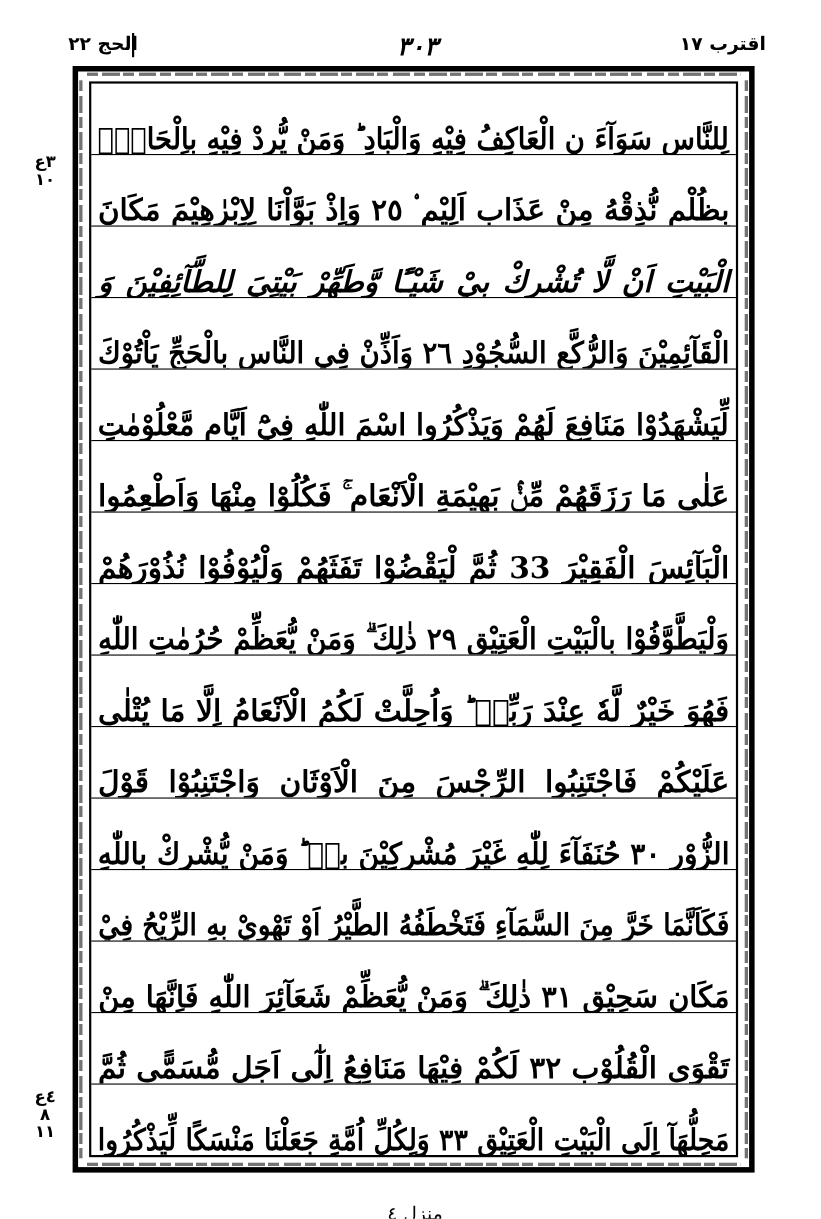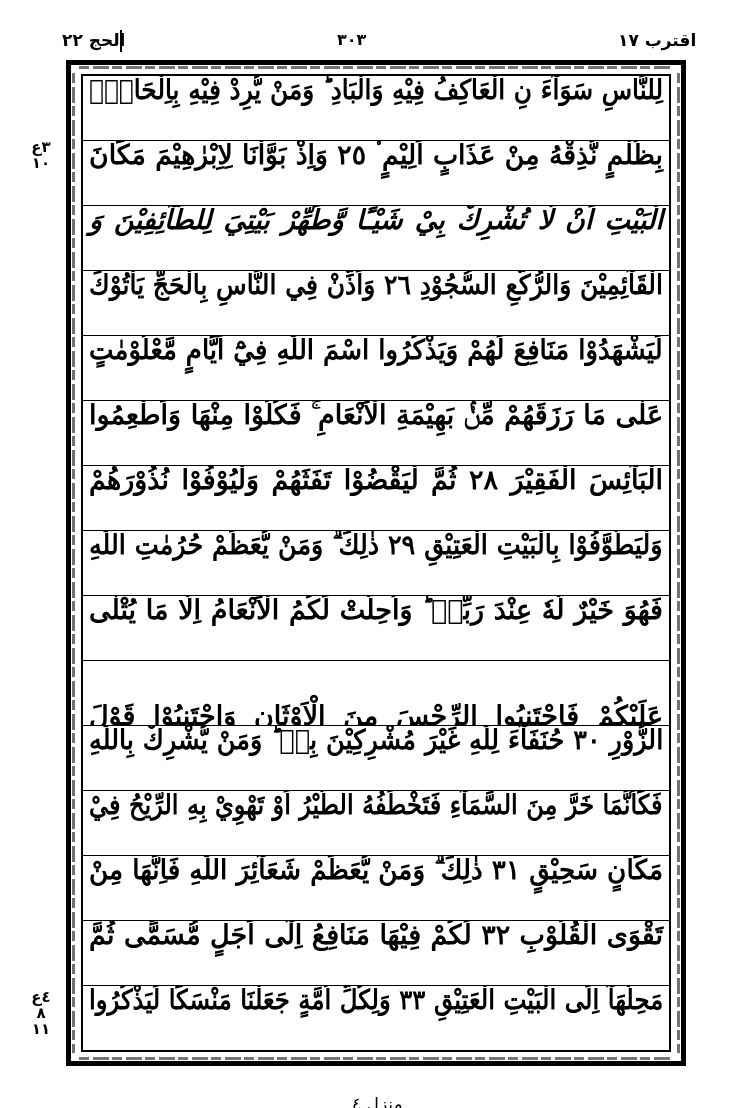--- a/index.html
+++ b/index.html
@@ -1,40 +1,40 @@
 <!DOCTYPE html>
 <html><head>
   <meta charset="utf-8">
   <style>
     html, body { margin:0; padding:0; background:#ffffff; }
     body { width:746px; height:1108px; position:relative; overflow:hidden;
            font-family:"DejaVu Sans", sans-serif; color:#000; }
     .header { position:absolute; top:0; left:0; width:746px; height:52px; }
     .hdr { position:absolute; top:30px; font-size:17px; font-weight:bold; direction:rtl; }
     .hdr-right { left:618px; }
-    .hdr-center { left:337px; font-size:16px; }
+    .hdr-center { left:361px; font-size:23px;font-style:italic; }
     .hdr-left { left:62px; }
     .hdr-rule { position:absolute; left:120px; top:30px; width:1.5px; height:22px; background:#000; }
 
     .frame { position:absolute; left:66px; top:60px; width:620px; height:1006px;
              border:5px solid #000; box-sizing:border-box; }
     .frame-orn { position:absolute; background:
         repeating-linear-gradient(90deg,#000 0 10px,#fff 10px 14px,#000 14px 30px,#fff 30px 33px);
         opacity:0.55; }
     .orn-top { left:8px; right:8px; top:1px; height:3px; }
     .orn-bottom { left:8px; right:8px; bottom:1px; height:3px; }
     .orn-left, .orn-right { top:8px; bottom:8px; width:3px; background:
         repeating-linear-gradient(180deg,#000 0 10px,#fff 10px 14px,#000 14px 30px,#fff 30px 33px); }
     .orn-left { left:1px; }
     .orn-right { right:1px; }
     .inner { position:absolute; left:10px; top:9px; right:10px; bottom:9px;
              border:2px solid #000; box-sizing:border-box; }
 
     .lines { position:absolute; left:0; top:0; right:0; bottom:0; display:flex; flex-direction:column; }
-    .line { flex:1; display:flex; align-items:flex-start; justify-content:space-between;
+    .line { flex:1; display:flex; align-items:flex-end; justify-content:space-between;
             direction:rtl; border-bottom:1.5px solid #000; padding:0 6px; box-sizing:border-box;
             font-family:"DejaVu Serif", serif; font-weight:bold; font-size:27px; line-height:1;
             white-space:nowrap; overflow:hidden; text-align-last:justify; }
     .line:last-child { border-bottom:none; }
     .line span { display:block; width:100%; text-align:justify; text-align-last:justify; }
 
     .margin-note { position:absolute; font-size:15px; font-weight:bold; text-align:center; line-height:1.05; }
     .mn-1 { left:28px; top:140px; width:26px; }
     .mn-2 { left:28px; top:990px; width:26px; }
     .footer { position:absolute; left:352px; top:1070px; font-size:17px; font-weight:normal; direction:rtl;margin-top:24px; }
@@ -71,21 +71,21 @@
       <div class="line">
           <span style="display: inline-block; width: auto; transform: scaleX(0.927302); transform-origin: right center;">الْقَآئِمِيْنَ وَالرُّكَّعِ السُّجُوْدِ ٢٦ وَاَذِّنْ فِي النَّاسِ بِالْحَجِّ يَاْتُوْكَ</span>
         </div>
       <div class="line">
           <span style="display: inline-block; width: auto; transform: scaleX(0.961474); transform-origin: right center;">لِّيَشْهَدُوْا مَنَافِعَ لَهُمْ وَيَذْكُرُوا اسْمَ اللّٰهِ فِيْٓ اَيَّامٍ مَّعْلُوْمٰتٍ</span>
         </div>
       <div class="line">
           <span style="display: block; width: 100%;">عَلٰى مَا رَزَقَهُمْ مِّنْۢ بَهِيْمَةِ الْاَنْعَامِ ۚ فَكُلُوْا مِنْهَا وَاَطْعِمُوا</span>
         </div>
       <div class="line">
-          <span style="display: block; width: 100%;">الْبَآئِسَ الْفَقِيْرَ ٢٨ ثُمَّ لْيَقْضُوْا تَفَثَهُمْ وَلْيُوْفُوْا نُذُوْرَهُمْ</span>
+          <span style="display: block; width: 100%;">الْبَآئِسَ الْفَقِيْرَ 33 ثُمَّ لْيَقْضُوْا تَفَثَهُمْ وَلْيُوْفُوْا نُذُوْرَهُمْ</span>
         </div>
       <div class="line">
           <span style="display: inline-block; width: auto; transform: scaleX(0.942529); transform-origin: right center;">وَلْيَطَّوَّفُوْا بِالْبَيْتِ الْعَتِيْقِ ٢٩ ذٰلِكَ ۗ وَمَنْ يُّعَظِّمْ حُرُمٰتِ اللّٰهِ</span>
         </div>
       <div class="line">
           <span style="display: block; width: 100%;">فَهُوَ خَيْرٌ لَّهٗ عِنْدَ رَبِّهٖ ؕ وَاُحِلَّتْ لَكُمُ الْاَنْعَامُ اِلَّا مَا يُتْلٰى</span>
         </div>
       <div class="line">
           <span style="display: block; width: 100%; margin-top: 41px;">عَلَيْكُمْ فَاجْتَنِبُوا الرِّجْسَ مِنَ الْاَوْثَانِ وَاجْتَنِبُوْا قَوْلَ</span>
         </div>

